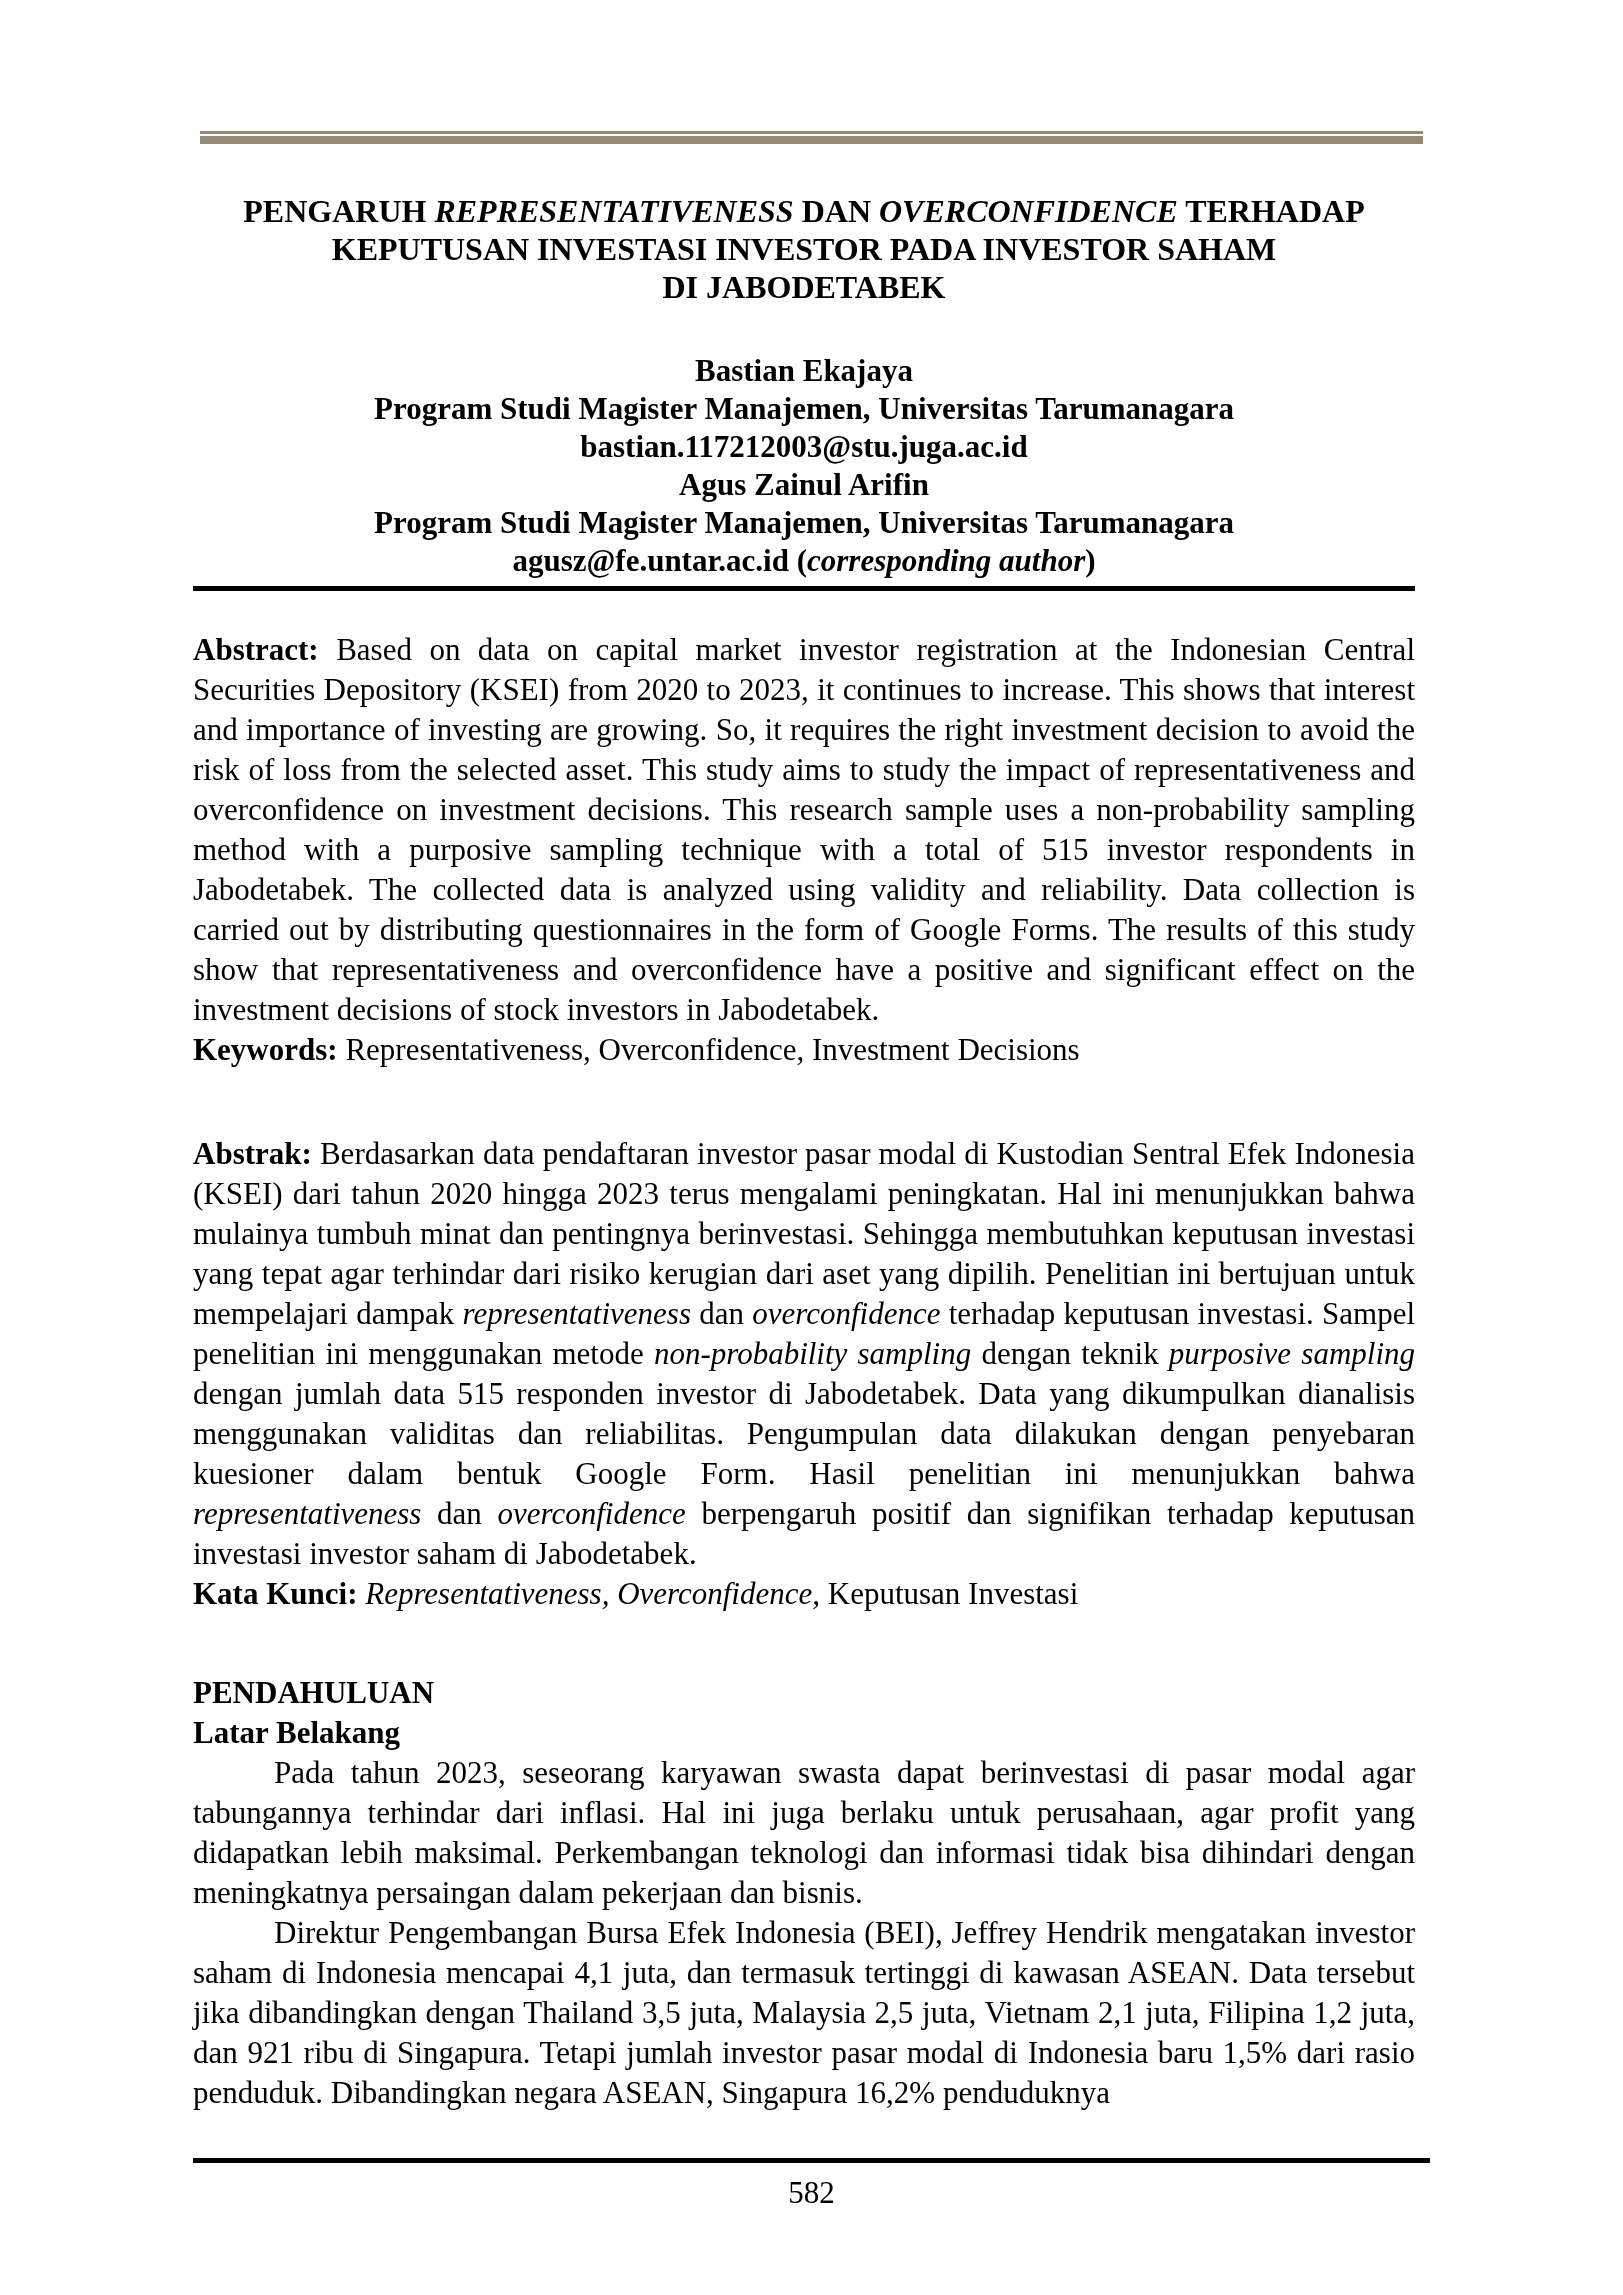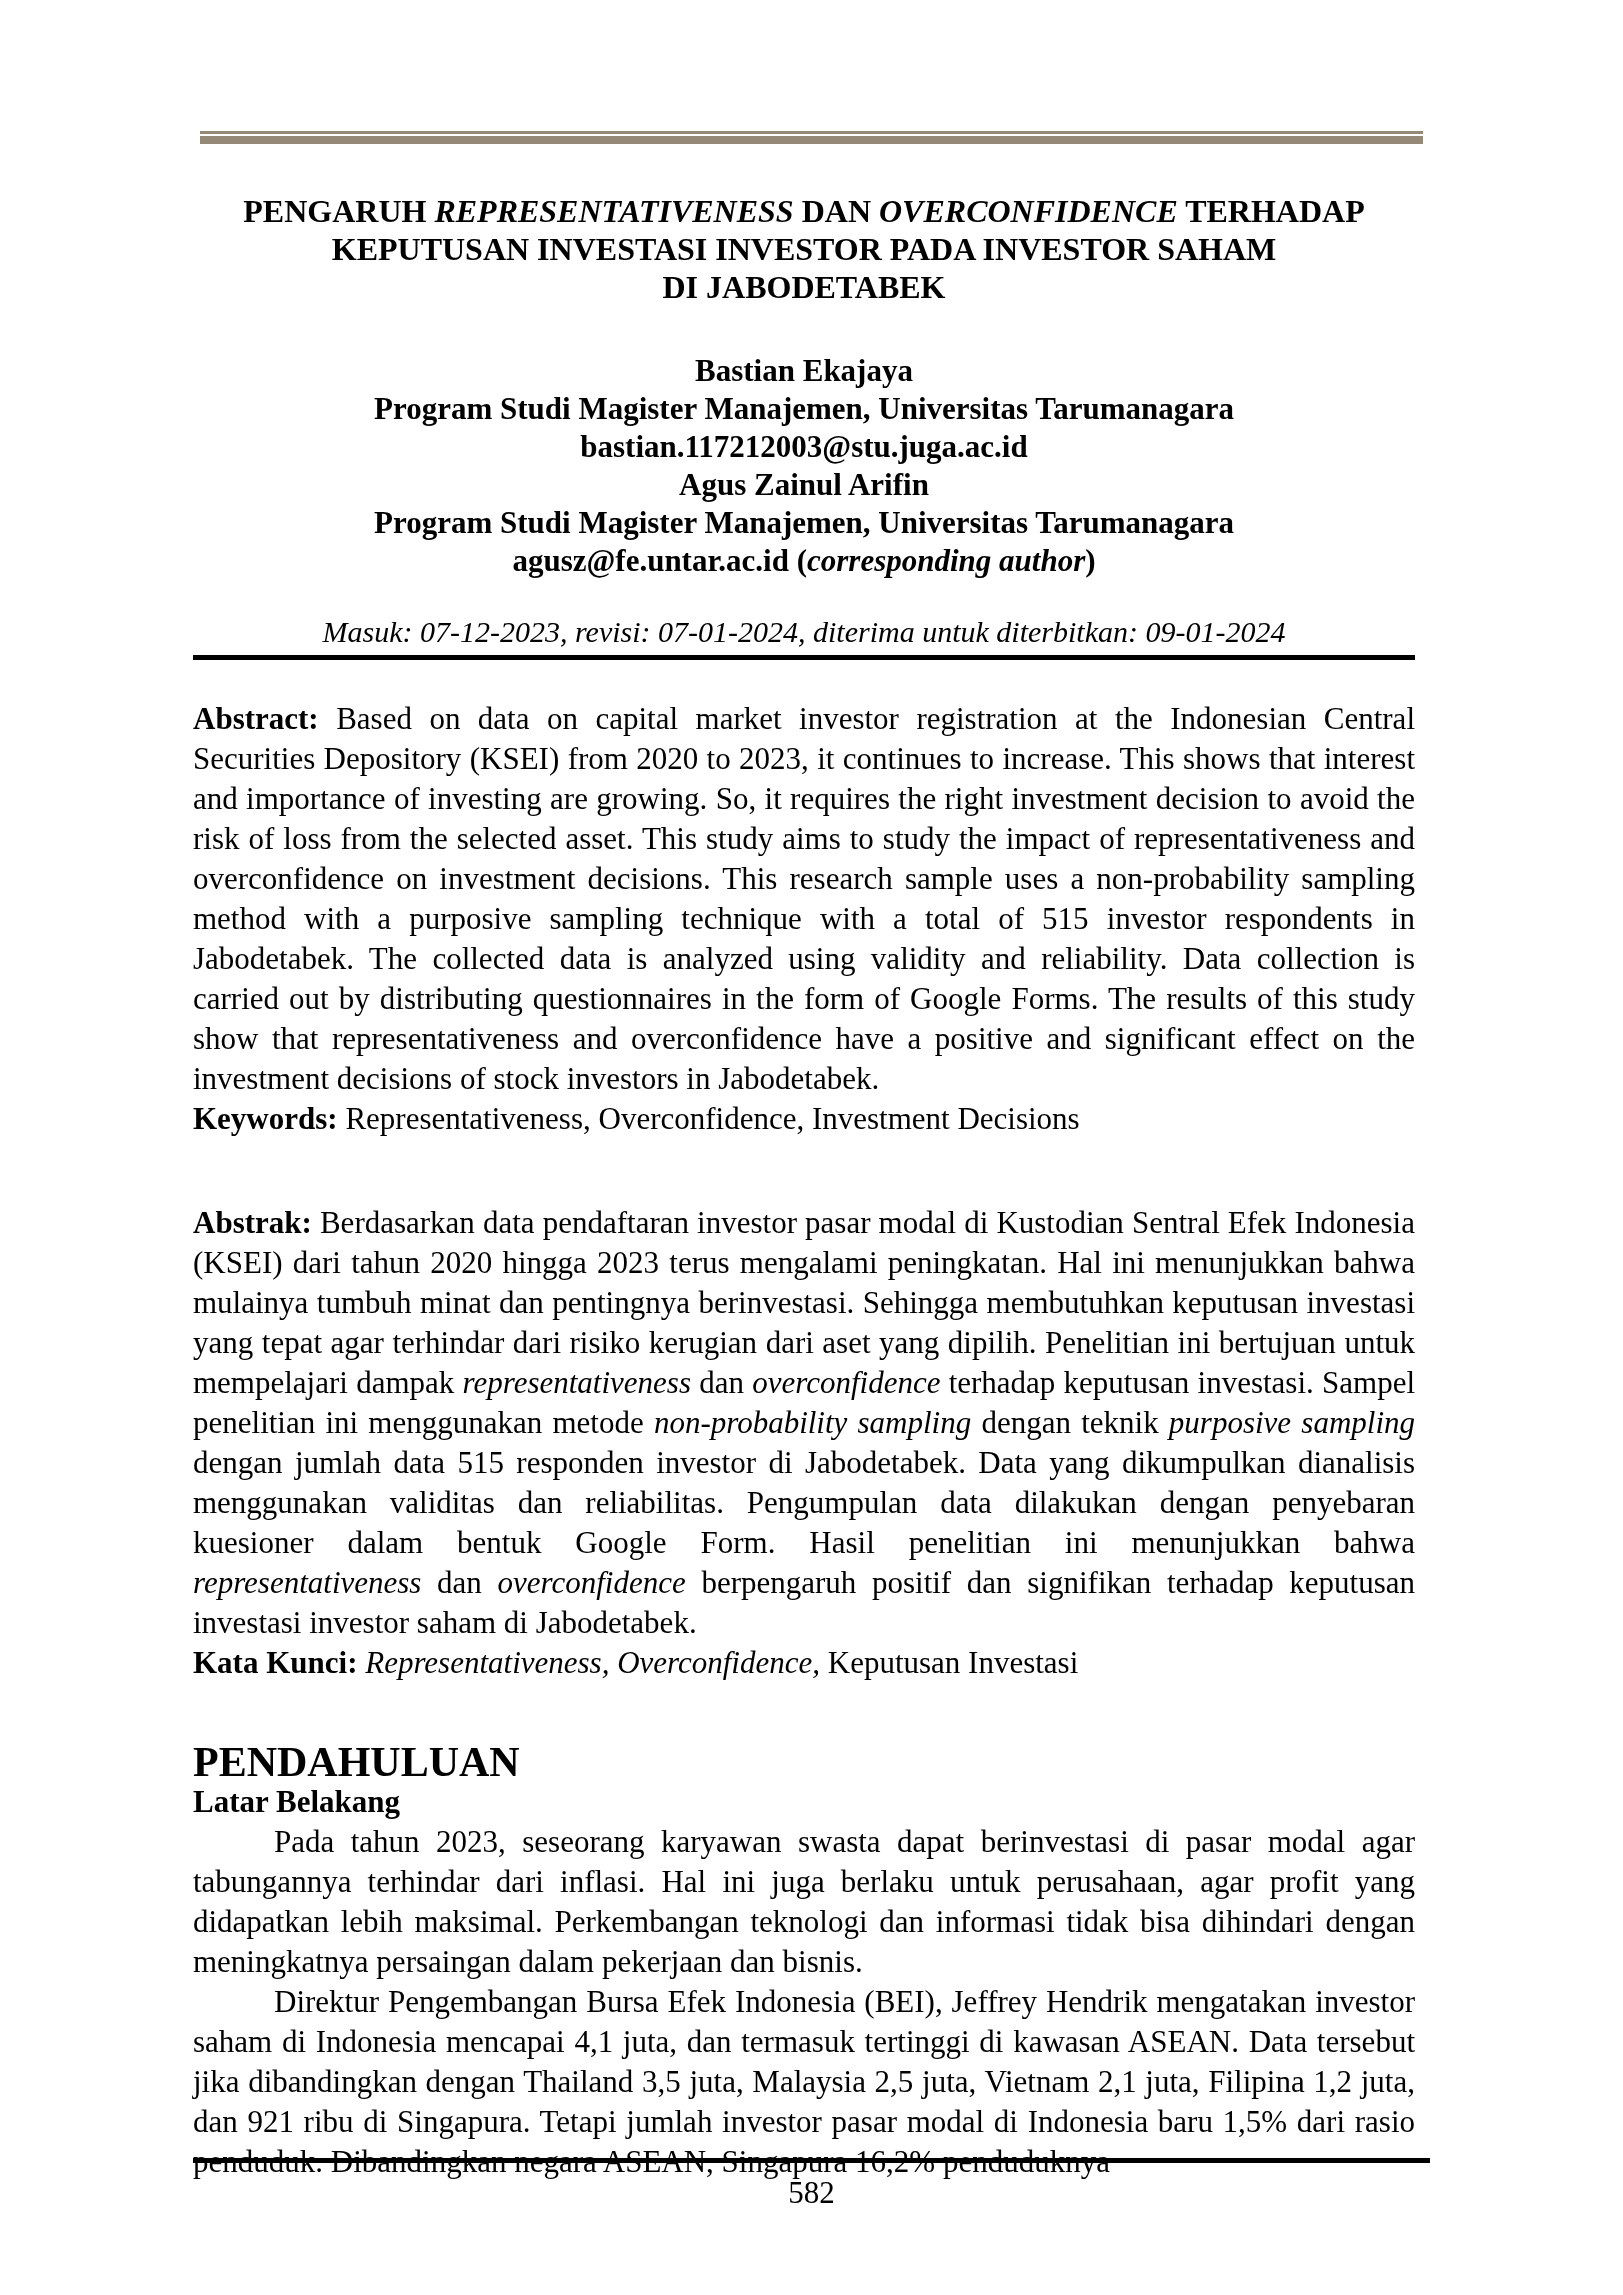--- a/index.html
+++ b/index.html
@@ -64,21 +64,21 @@
   }
   .justify{
     text-align:justify;
     text-justify:inter-word;
   }
   .abstract-en{margin-top:39px;}
   .abstract-id{margin-top:64px;}
   .keywords{margin-top:0;}
   .section-heading{
     margin:59px 0 0 0;
-    font-size:42px;
+    font-size:31px;
     font-weight:bold;
     line-height:40px;
   }
   .subsection-heading{
     margin:0;
     font-size:31px;
     font-weight:bold;
     line-height:40px;
   }
   .body-para{
@@ -115,21 +115,20 @@
       <p>Program Studi Magister Manajemen, Universitas Tarumanagara</p>
       <p><span>bastian.117212003@stu.juga.ac.id</span></p>
     </div>
 
     <div class="author-block second">
       <p>Agus Zainul Arifin</p>
       <p>Program Studi Magister Manajemen, Universitas Tarumanagara</p>
       <p><span>agusz@fe.untar.ac.id (</span><span style="font-style: italic;">corresponding author</span><span>)</span></p>
     </div>
 
-    <p class="dates">Masuk: 07-12-2023, revisi: 07-01-2024, diterima untuk diterbitkan: 09-01-2024</p>
 
     <div class="rule-black"></div>
 
     <p class="para justify abstract-en"><span style="font-weight: bold;">Abstract:</span><span> Based on data on capital market investor registration at the Indonesian Central Securities Depository (KSEI) from 2020 to 2023, it continues to increase. This shows that interest and importance of investing are growing. So, it requires the right investment decision to avoid the risk of loss from the selected asset. This study aims to study the impact of representativeness and overconfidence on investment decisions. This research sample uses a non-probability sampling method with a purposive sampling technique with a total of 515 investor respondents in Jabodetabek. The collected data is analyzed using validity and reliability. Data collection is carried out by distributing questionnaires in the form of Google Forms. The results of this study show that representativeness and overconfidence have a positive and significant effect on the investment decisions of stock investors in Jabodetabek.</span></p>
     <p class="para keywords"><span style="font-weight: bold;">Keywords:</span><span> Representativeness, Overconfidence, Investment Decisions</span></p>
 
     <p class="para justify abstract-id"><span style="font-weight: bold;">Abstrak:</span><span> Berdasarkan data pendaftaran investor pasar modal di Kustodian Sentral Efek Indonesia (KSEI) dari tahun 2020 hingga 2023 terus mengalami peningkatan. Hal ini menunjukkan bahwa mulainya tumbuh minat dan pentingnya berinvestasi. Sehingga membutuhkan keputusan investasi yang tepat agar terhindar dari risiko kerugian dari aset yang dipilih. Penelitian ini bertujuan untuk mempelajari dampak </span><span style="font-style: italic;">representativeness</span><span> dan </span><span style="font-style: italic;">overconfidence</span><span> terhadap keputusan investasi. Sampel penelitian ini menggunakan metode </span><span style="font-style: italic;">non-probability sampling</span><span> dengan teknik </span><span style="font-style: italic;">purposive sampling</span><span> dengan jumlah data 515 responden investor di Jabodetabek. Data yang dikumpulkan dianalisis menggunakan validitas dan reliabilitas. Pengumpulan data dilakukan dengan penyebaran kuesioner dalam bentuk Google Form. Hasil penelitian ini menunjukkan bahwa </span><span style="font-style: italic;">representativeness</span><span> dan </span><span style="font-style: italic;">overconfidence</span><span> berpengaruh positif dan signifikan terhadap keputusan investasi investor saham di Jabodetabek.</span></p>
     <p class="para keywords"><span style="font-weight: bold;">Kata Kunci:</span><span> </span><span style="font-style: italic;">Representativeness, Overconfidence,</span><span> Keputusan Investasi</span></p>
 
     <h2 class="section-heading">PENDAHULUAN</h2>

